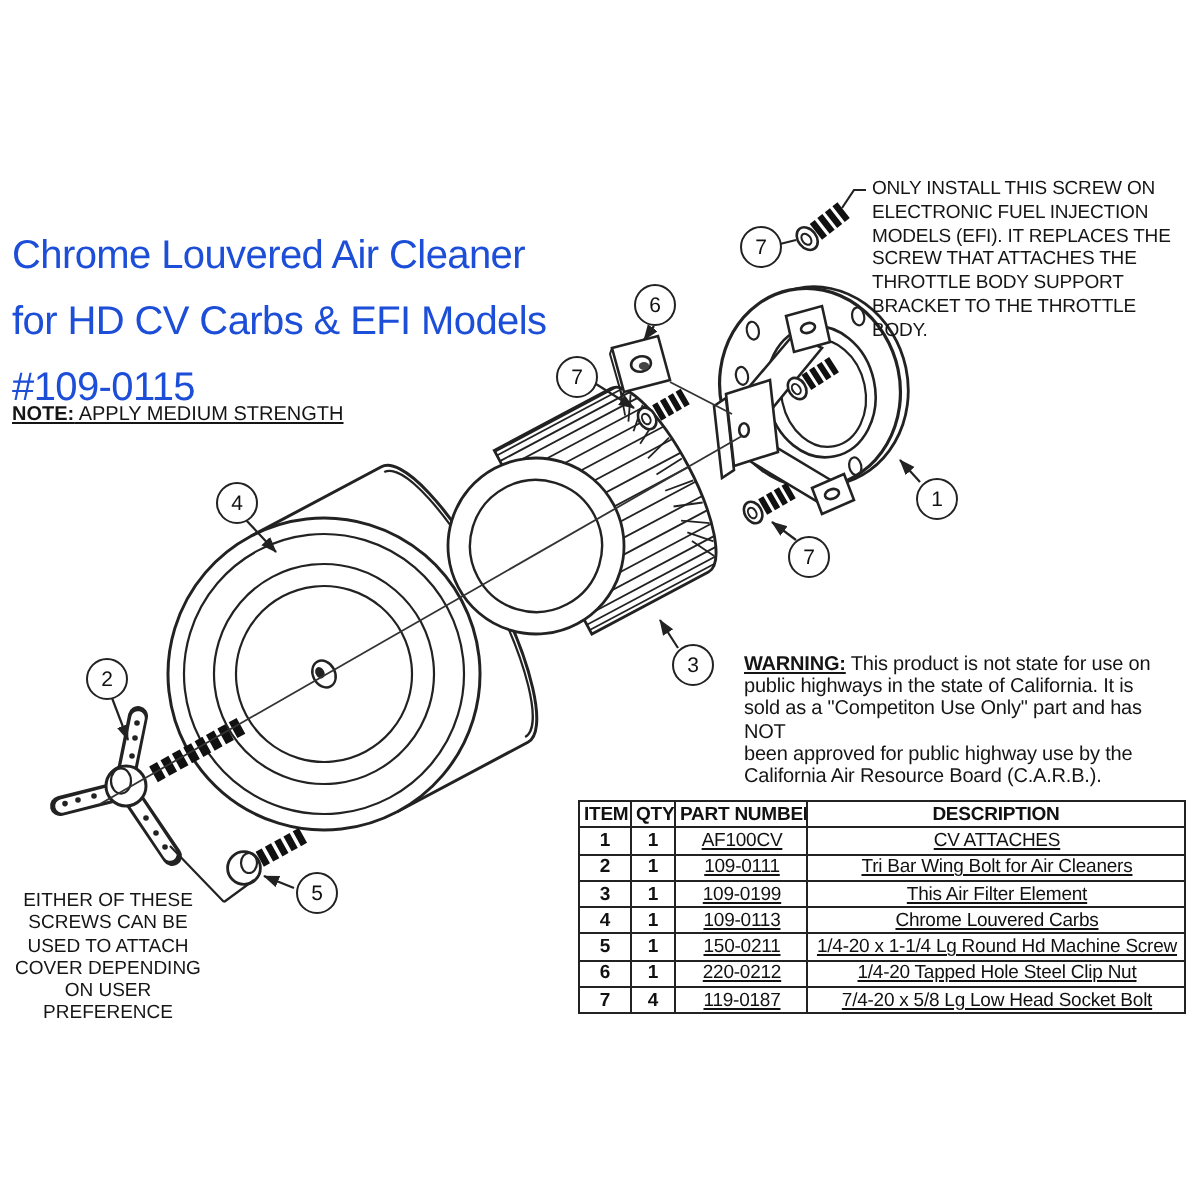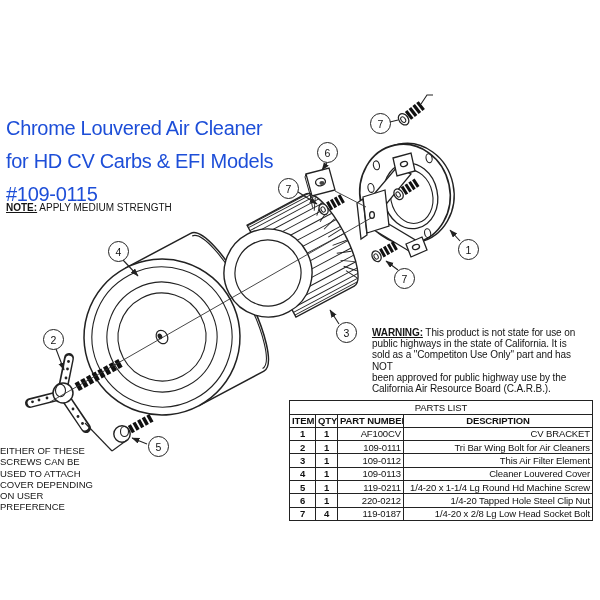--- a/index.html
+++ b/index.html
@@ -1,35 +1,35 @@
 <!DOCTYPE html>
 <html><head>
 <meta charset="utf-8">
 <style>
   html,body{margin:0;padding:0;background:#fff;}
   #page{position:relative;width:600px;height:600px;background:#fff;overflow:hidden;
         font-family:"Liberation Sans",sans-serif;color:#151515;}
   #diagram-svg{position:absolute;left:0;top:0;}
   .txt{position:absolute;white-space:pre-line;}
   #title{left:6px;top:112px;font-size:20px;line-height:33px;letter-spacing:-0.3px;color:#1d4ed8;}
-  #note{left:6px;top:202px;font-size:10px;line-height:11.6px;width:230px;}
+  #note{left:6px;top:202px;font-size:10px;line-height:11.6px;width:230px;text-decoration:underline;}
   #efi-note{left:436px;top:89px;font-size:9.5px;line-height:11.8px;width:160px;letter-spacing:-0.1px;}
   #warning{left:372px;top:327px;font-size:10px;line-height:11.2px;width:218px;letter-spacing:-0.1px;}
-  #screw-note{left:0px;top:445px;width:108px;text-align:left;font-size:9.5px;line-height:11.3px;}
+  #screw-note{left:0px;top:445px;width:108px;text-align:center;font-size:9.5px;line-height:11.3px;}
   .lbl{font-weight:bold;text-decoration:underline;}
   .callout{position:absolute;width:21px;height:21px;border:1.3px solid #222;border-radius:50%;
            background:#fff;display:flex;align-items:center;justify-content:center;
            font-size:10.5px;color:#111;box-sizing:border-box;}
   #parts-table{position:absolute;left:289px;top:400px;width:303px;border-collapse:collapse;
                table-layout:fixed;font-size:9.5px;color:#111;letter-spacing:-0.12px;}
   #parts-table td,#parts-table th{border:1px solid #222;padding:0 2px;height:12.3px;
                line-height:11px;font-weight:normal;overflow:hidden;white-space:nowrap;}
   #parts-table .tbl-title{text-align:center;height:12.5px;}
   #parts-table .c-center{text-align:center;font-weight:bold;}
-  #parts-table .c-left{text-align:right;padding-left:3px;}
+  #parts-table .c-left{text-align:center;padding-left:3px;text-decoration:underline;}
 </style>
 </head>
 <body>
 
 <div id="page">
 
   <svg id="diagram-svg" width="600" height="600" viewBox="0 0 600 600">
     <defs>
       <marker id="arr" markerWidth="9" markerHeight="8" refX="7.5" refY="3" orient="auto" markerUnits="userSpaceOnUse">
         <path d="M0,0 L8,3 L0,6 Z" fill="#222"></path>
@@ -195,20 +195,26 @@
       <line x1="112" y1="451" x2="127" y2="440"></line>
     </g>
   </svg>
 
   <div id="title" class="txt">Chrome Louvered Air Cleaner
 for HD CV Carbs &amp; EFI Models
 #109-0115</div>
 
   <div id="note" class="txt"><span class="lbl">NOTE:</span><span> APPLY MEDIUM STRENGTH</span></div>
 
+  <div id="efi-note" class="txt">ONLY INSTALL THIS SCREW ON
+ELECTRONIC FUEL INJECTION
+MODELS (EFI). IT REPLACES THE
+SCREW THAT ATTACHES THE
+THROTTLE BODY SUPPORT
+BRACKET TO THE THROTTLE BODY.</div>
 
   <div id="warning" class="txt"><span class="lbl">WARNING:</span><span> This product is not state for use on</span><span style="display:block;">public highways in the state of California. It is
 sold as a "Competiton Use Only" part and has NOT
 been approved for public highway use by the
 California Air Resource Board (C.A.R.B.).</span></div>
 
   <div id="screw-note" class="txt">EITHER OF THESE
 SCREWS CAN BE
 USED TO ATTACH
 COVER DEPENDING
@@ -225,69 +231,66 @@
   <div class="callout" style="left:394px;top:268px;">7</div>
 
   <table id="parts-table">
     <colgroup>
         <col style="width:26px">
         <col style="width:22px">
         <col style="width:66px">
         <col style="width:189px">
       </colgroup>
     <thead>
-      <tr>
-          <th class="tbl-title" colspan="4">PARTS LIST</th>
-        </tr>
       <tr id="pt-head">
           <th class="c-center">ITEM</th>
           <th class="c-center">QTY</th>
           <th class="c-center">PART NUMBER</th>
           <th class="c-center">DESCRIPTION</th>
         </tr>
     </thead>
     <tbody id="pt-body">
         <tr>
           <td class="c-center">1</td>
           <td class="c-center">1</td>
           <td class="c-left">AF100CV</td>
-          <td class="c-left">CV BRACKET</td>
+          <td class="c-left">CV ATTACHES</td>
         </tr>
         <tr>
           <td class="c-center">2</td>
           <td class="c-center">1</td>
           <td class="c-left">109-0111</td>
           <td class="c-left">Tri Bar Wing Bolt for Air Cleaners</td>
         </tr>
         <tr>
           <td class="c-center">3</td>
           <td class="c-center">1</td>
-          <td class="c-left">109-0112</td>
+          <td class="c-left">109-0199</td>
           <td class="c-left">This Air Filter Element</td>
         </tr>
         <tr>
           <td class="c-center">4</td>
           <td class="c-center">1</td>
           <td class="c-left">109-0113</td>
-          <td class="c-left">Cleaner Louvered Cover</td>
+          <td class="c-left">Chrome Louvered Carbs</td>
         </tr>
         <tr>
           <td class="c-center">5</td>
           <td class="c-center">1</td>
-          <td class="c-left">119-0211</td>
+          <td class="c-left">150-0211</td>
           <td class="c-left">1/4-20 x 1-1/4 Lg Round Hd Machine Screw</td>
         </tr>
         <tr>
           <td class="c-center">6</td>
           <td class="c-center">1</td>
           <td class="c-left">220-0212</td>
           <td class="c-left">1/4-20 Tapped Hole Steel Clip Nut</td>
         </tr>
         <tr>
           <td class="c-center">7</td>
           <td class="c-center">4</td>
           <td class="c-left">119-0187</td>
-          <td class="c-left">1/4-20 x 2/8 Lg Low Head Socket Bolt</td>
+          <td class="c-left">7/4-20 x 5/8 Lg Low Head Socket Bolt</td>
         </tr>
       </tbody>
   </table>
 
 </div>
 
 </body></html>

